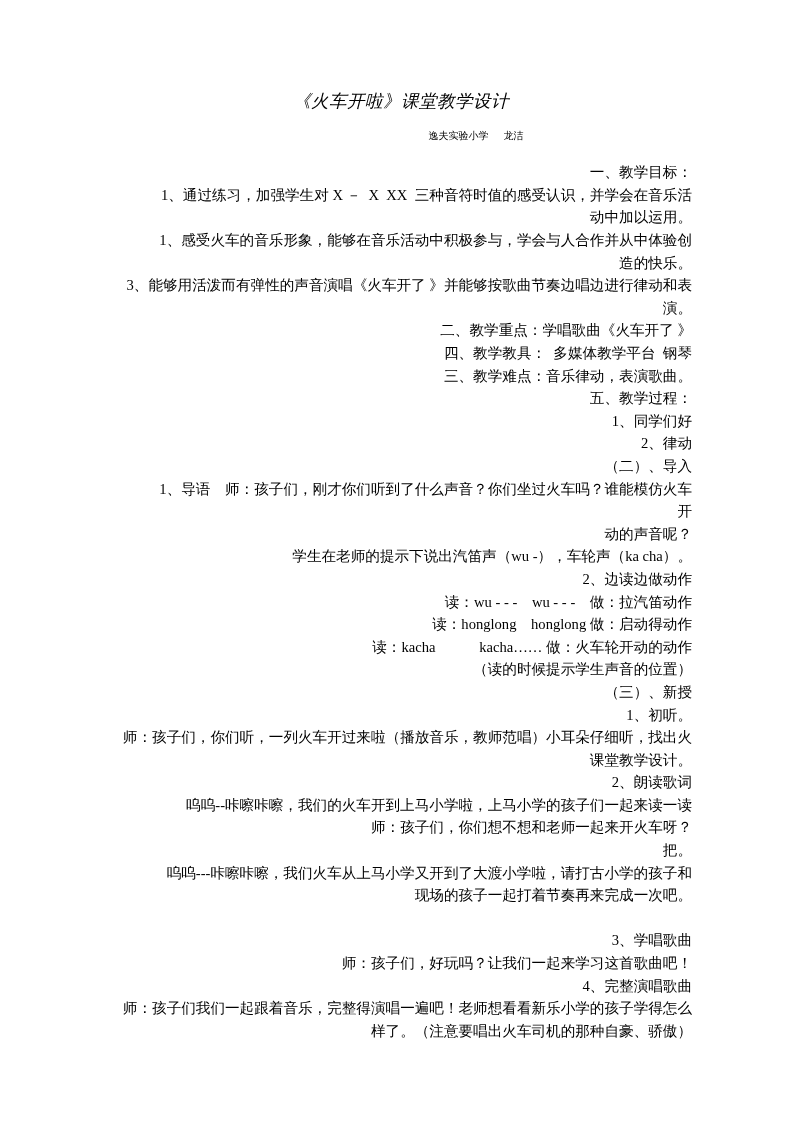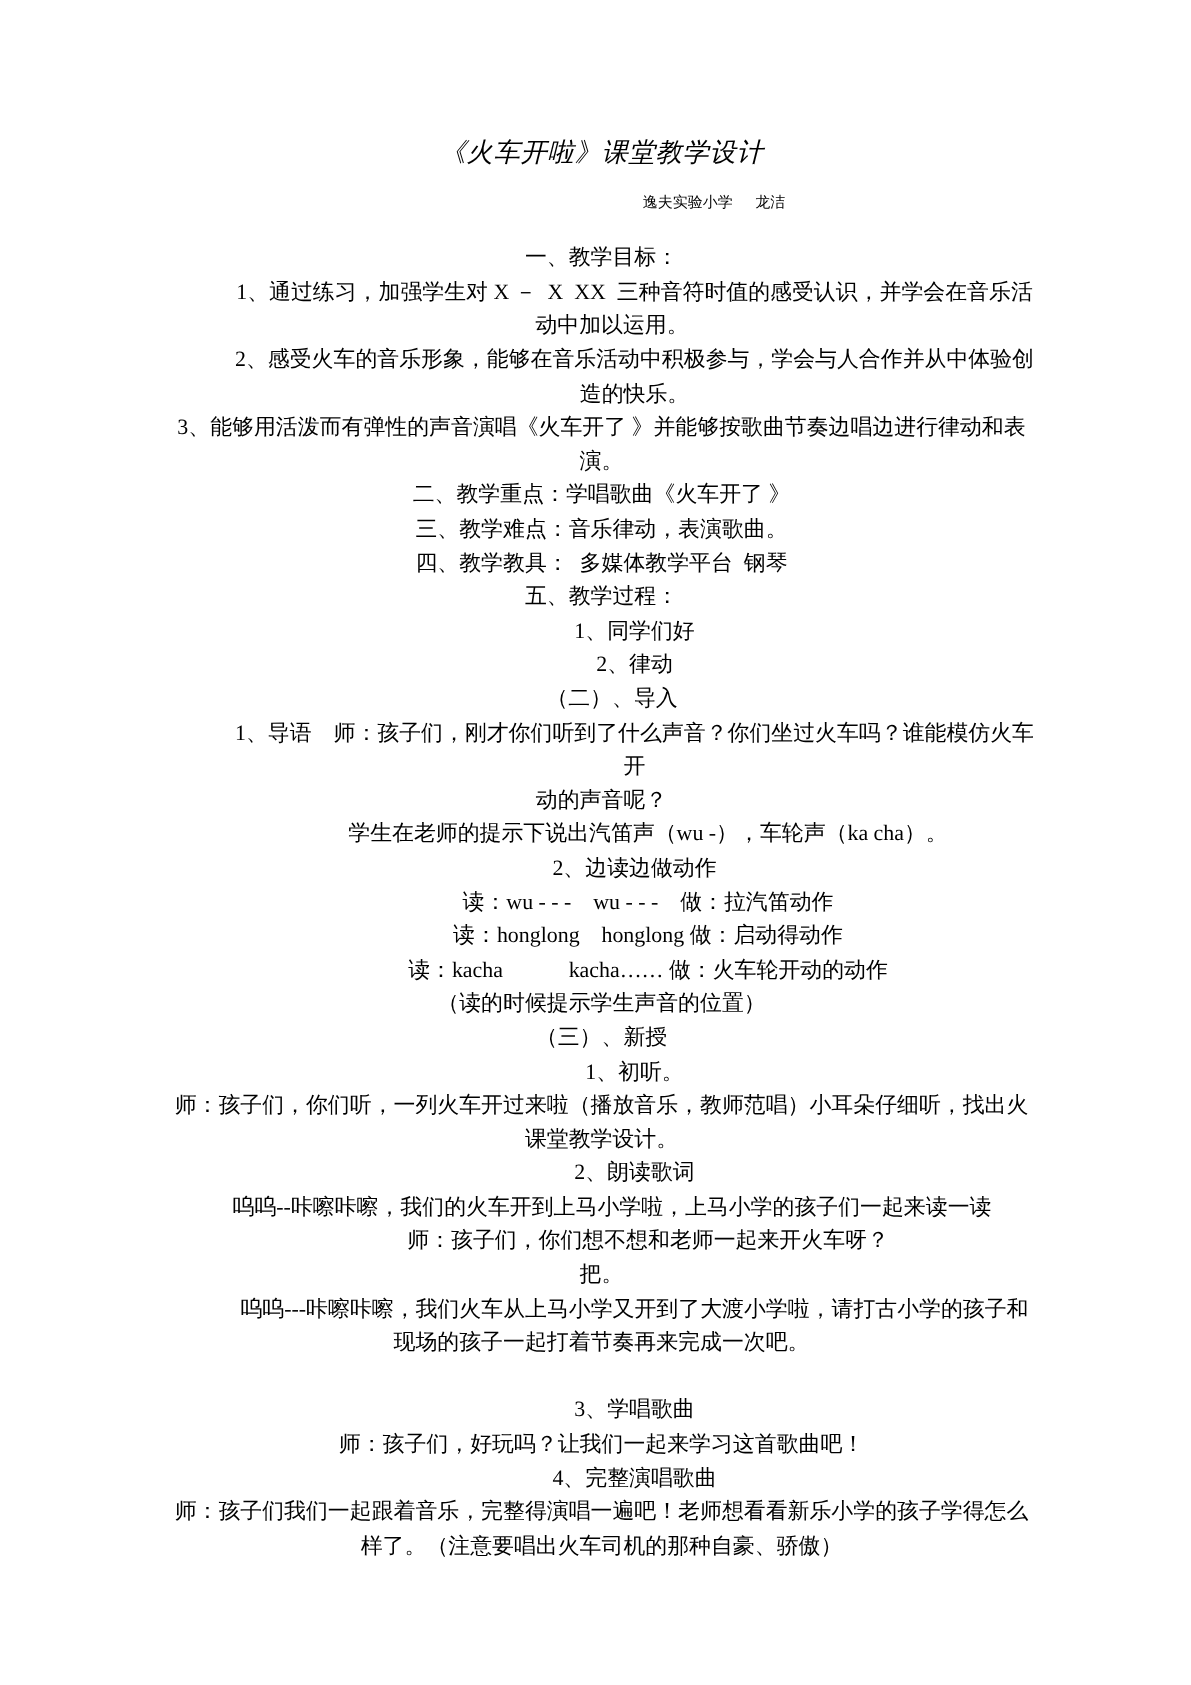--- a/index.html
+++ b/index.html
@@ -42,21 +42,21 @@
     line-height: 1.5;
     margin: 0 0 18px 0;
     padding-left: 150px;
     white-space: pre;
   }
   p.line {
     margin: 0;
     font-size: 14.6px;
     line-height: 22.6px;
     white-space: pre-wrap;
-    text-align: center;
+    text-align: right;
     word-break: break-all;
   }
   p.blank {
     height: 22.6px;
   }
   .i1 { padding-left: 0; }
   .i2 { padding-left: 14px; }
   .i3 { padding-left: 44px; }
   .i4 { padding-left: 62px; }
 </style>
@@ -64,27 +64,27 @@
 <body>
 
 <div class="page">
   <div class="content">
     <div class="doc-title">《火车开啦》课堂教学设计</div>
     <div class="byline">逸夫实验小学　  龙洁</div>
     <div class="body">
         <p class="line i1">一、教学目标：</p>
         <p class="line i3">1、通过练习，加强学生对 X －  X  XX  三种音符时值的感受认识，并学会在音乐活</p>
         <p class="line i2">动中加以运用。</p>
-        <p class="line i3">2、感受火车的音乐形象，能够在音乐活动中积极参与，学会与人合作并从中体验创</p>
+        <p class="line i3">1、感受火车的音乐形象，能够在音乐活动中积极参与，学会与人合作并从中体验创</p>
         <p class="line i3">造的快乐。</p>
         <p class="line i1">3、能够用活泼而有弹性的声音演唱《火车开了 》并能够按歌曲节奏边唱边进行律动和表</p>
         <p class="line i1">演。</p>
         <p class="line i1">二、教学重点：学唱歌曲《火车开了 》</p>
+        <p class="line i1">四、教学教具：  多媒体教学平台  钢琴</p>
         <p class="line i1">三、教学难点：音乐律动，表演歌曲。</p>
-        <p class="line i1">四、教学教具：  多媒体教学平台  钢琴</p>
         <p class="line i1">五、教学过程：</p>
         <p class="line i3">1、同学们好</p>
         <p class="line i3">2、律动</p>
         <p class="line i2">（二）、导入</p>
         <p class="line i3">1、导语　师：孩子们，刚才你们听到了什么声音？你们坐过火车吗？谁能模仿火车开</p>
         <p class="line i1">动的声音呢？</p>
         <p class="line i4">学生在老师的提示下说出汽笛声（wu -），车轮声（ka cha）。</p>
         <p class="line i3">2、边读边做动作</p>
         <p class="line i4">读：wu - - -　wu - - -　做：拉汽笛动作</p>
         <p class="line i4">读：honglong　honglong 做：启动得动作</p>

